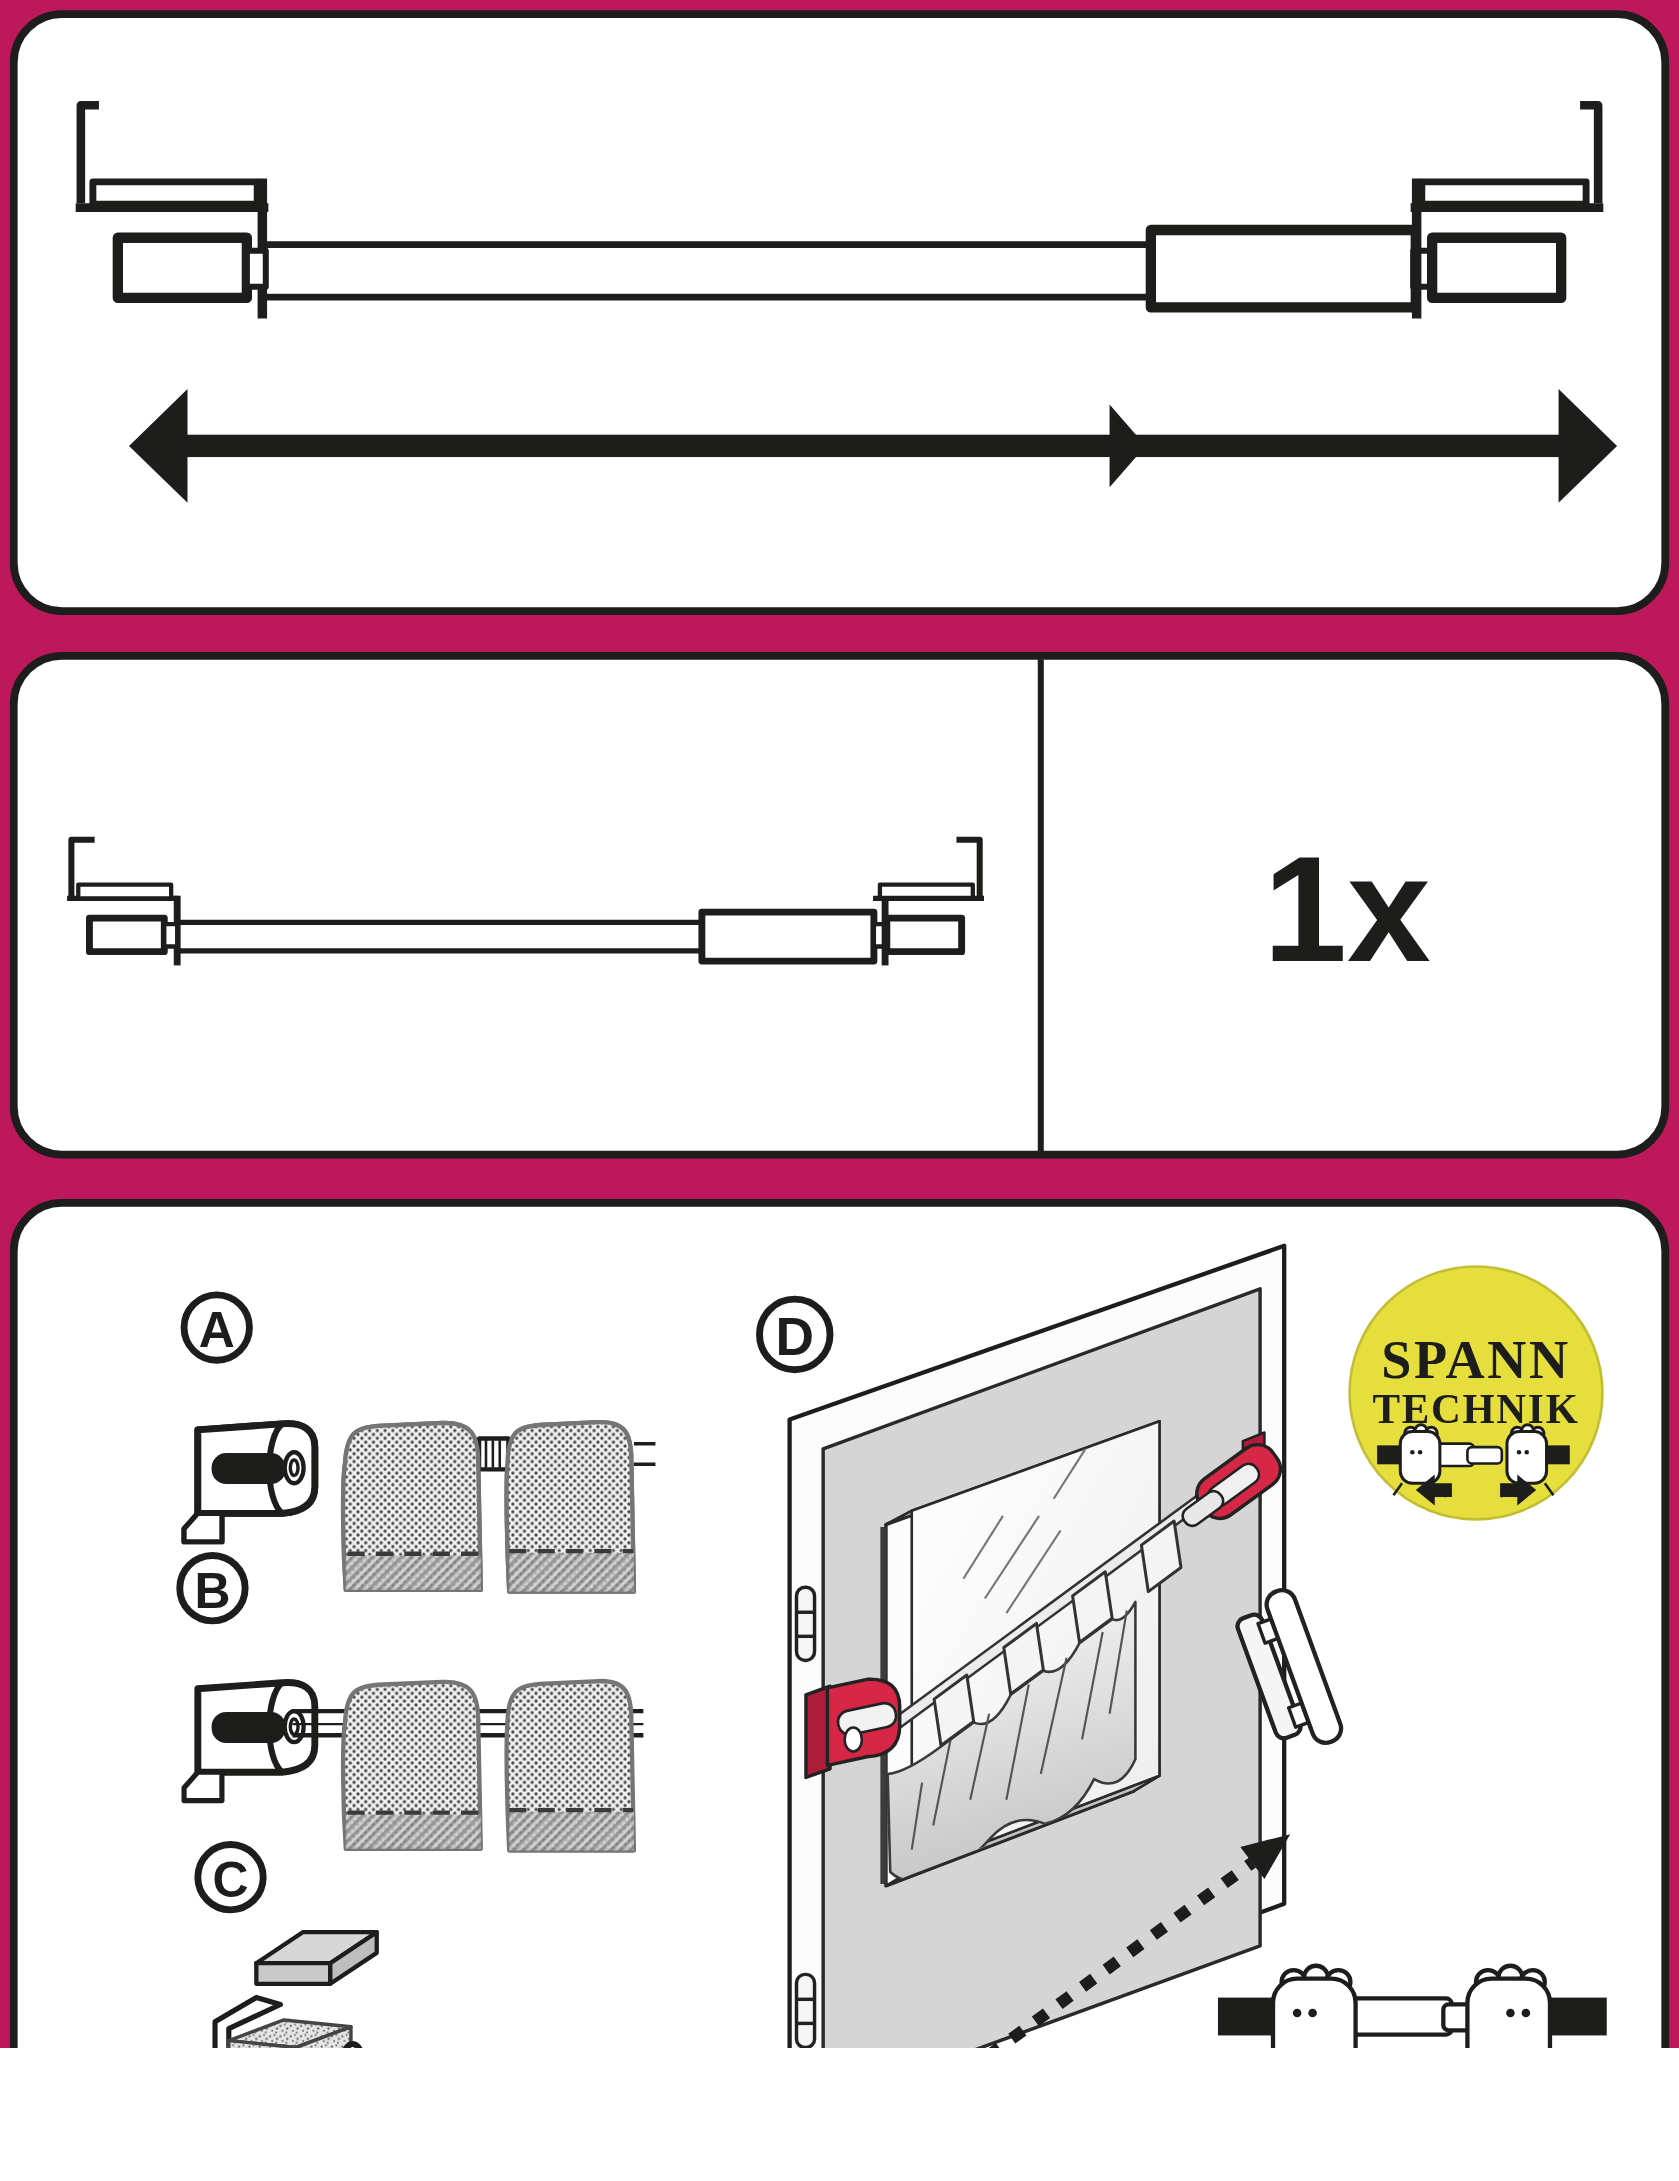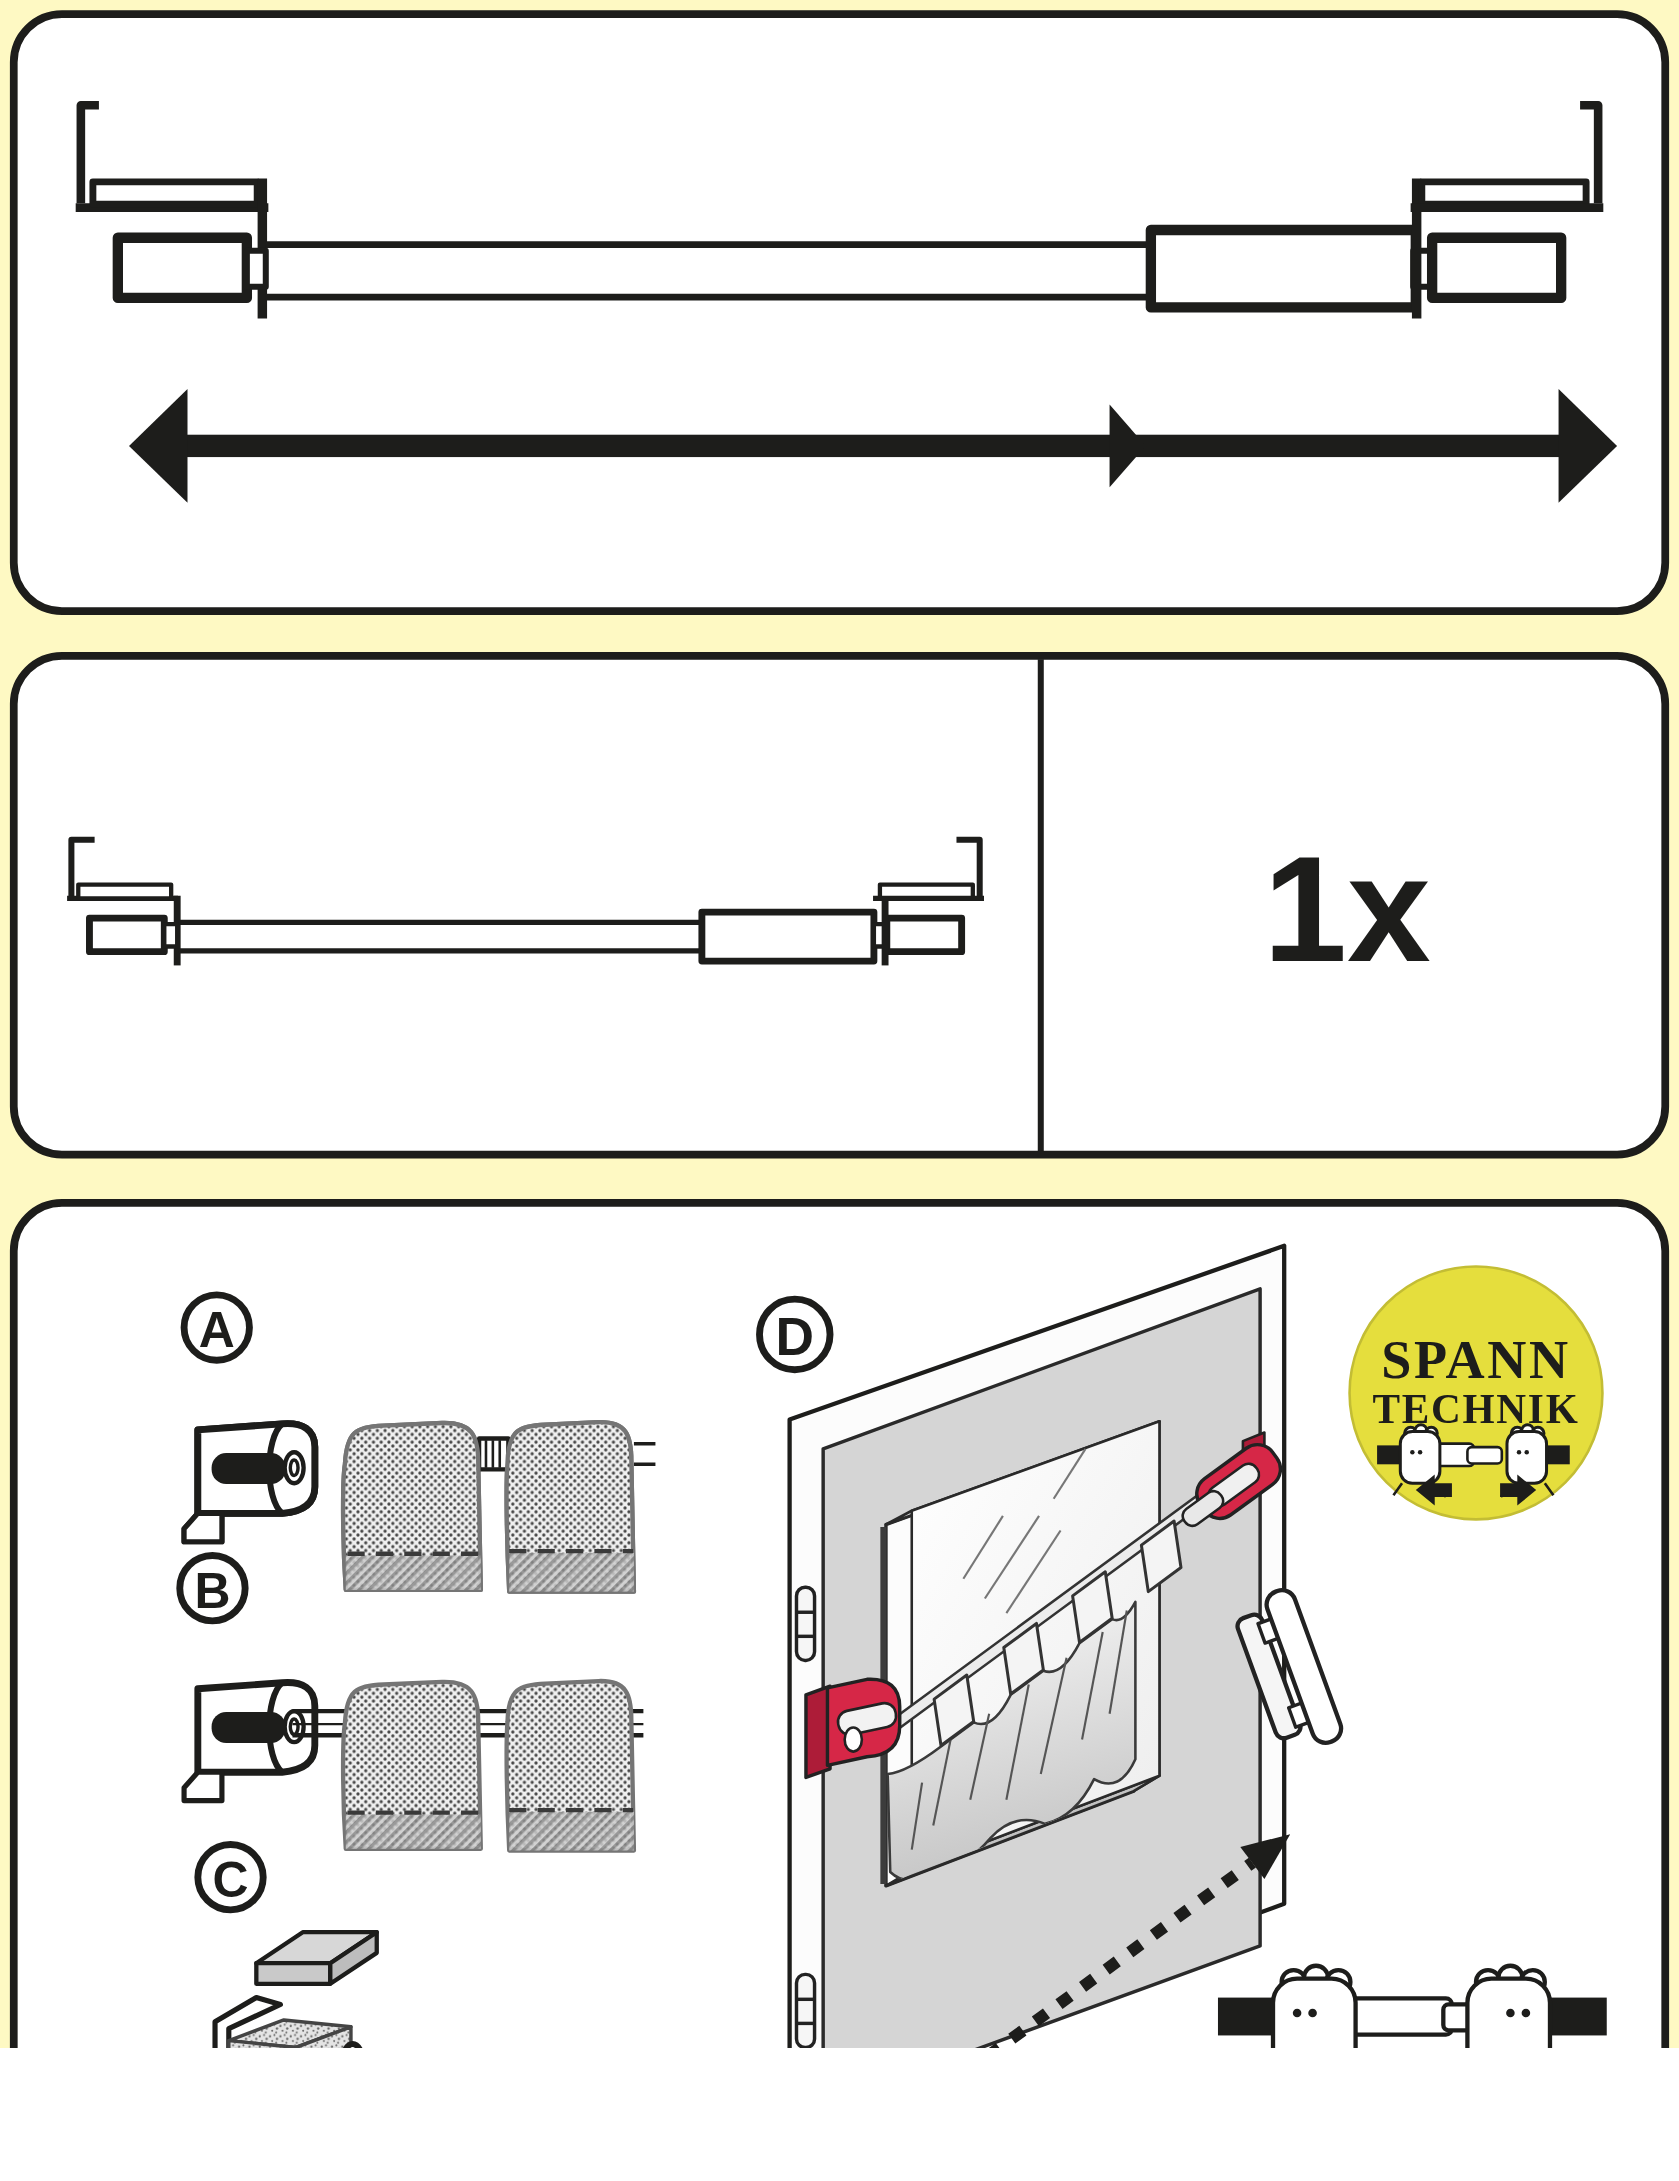--- a/index.html
+++ b/index.html
@@ -1,16 +1,16 @@
 <!DOCTYPE html>
 <html style="font-size:13.8px"><head>
 <meta charset="utf-8">
 <style>
   html,body{margin:0;padding:0;background:#ffffff;}
-  .stage{position:relative;width:1679px;height:2048px;background:#fef9c3;overflow:hidden;
+  .stage{position:relative;width:1679px;height:2048px;background:#be185d;overflow:hidden;
          font-family:"Liberation Sans", sans-serif;}
   svg{position:absolute;left:0;top:0;}
   text{user-select:none;}
   .cap-letter{font-family:"Liberation Sans", sans-serif;font-weight:bold;}
   .qty{font-family:"Liberation Sans", sans-serif;font-weight:bold;}
   .logo-serif{font-family:"Liberation Serif", serif;font-weight:bold;}
 </style>
 </head>
 <body>
 

